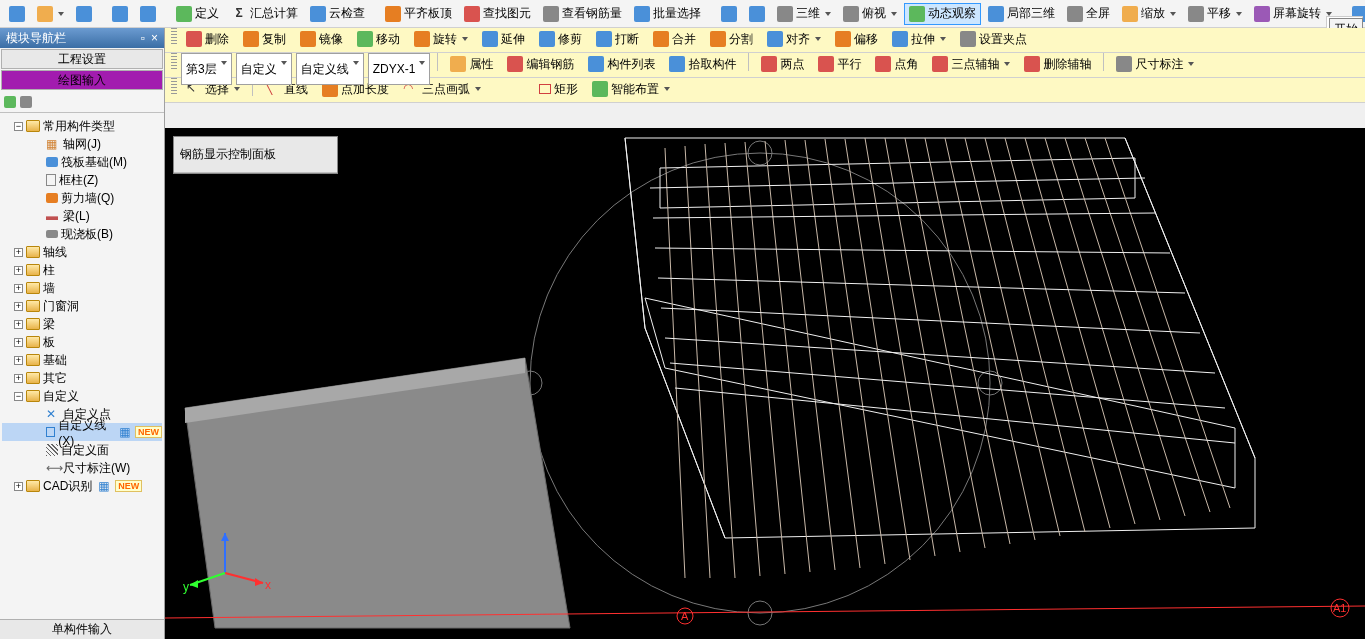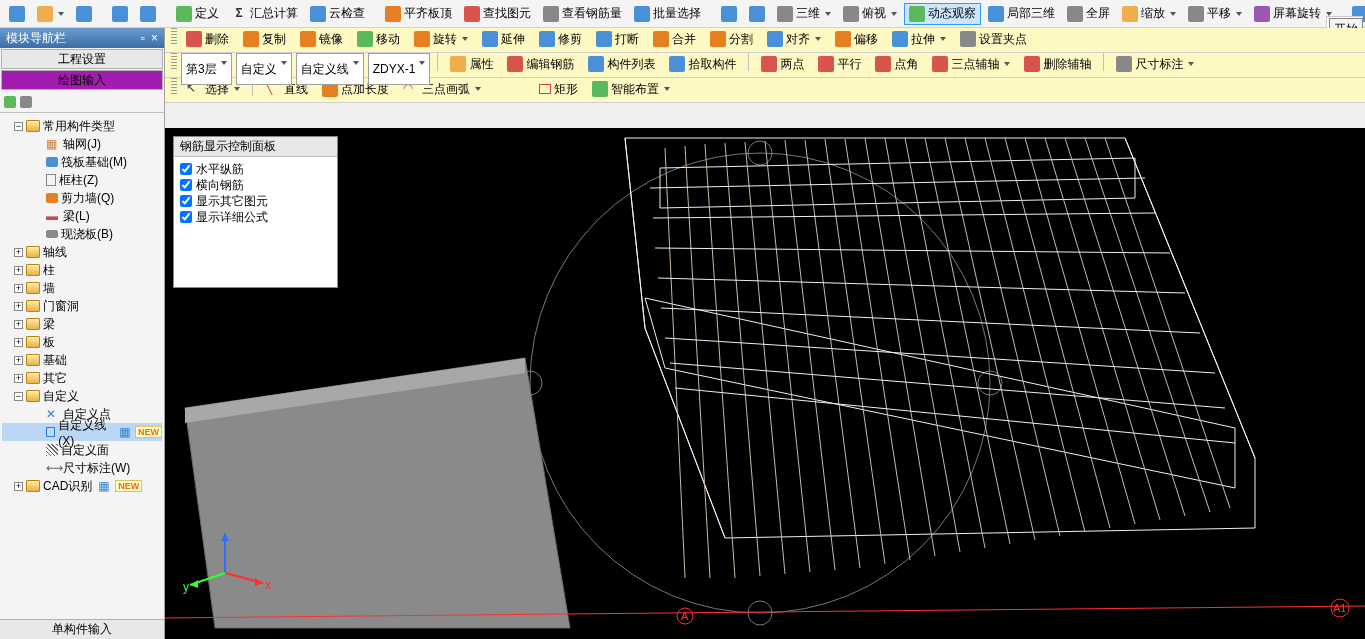--- a/index.html
+++ b/index.html
@@ -35,21 +35,21 @@
 
 .toolbars-right { position: absolute; left: 165px; top: 28px; right: 0; }
 .toolbar2 { display: flex; align-items: flex-start; height: 25px; background: #fef9c3; border-bottom: 1px solid #d0d0d0; padding: 0 6px; gap: 4px; white-space: nowrap; }
 .tb-grip { width: 6px; height: 16px; background: repeating-linear-gradient(#999, #999 1px, transparent 1px, transparent 3px); }
 .combo { height: 32px; border: 1px solid #a0a0a0; background: #fff; padding: 0 14px 0 4px; display: inline-flex; align-items: center; position: relative; min-width: 50px; }
 .combo::after { content: ""; position: absolute; right: 4px; top: 7px; border-left: 3px solid transparent; border-right: 3px solid transparent; border-top: 4px solid #555; }
 
 
 .viewport { position: absolute; left: 165px; top: 128px; right: 0; bottom: 0; background: #000; }
 .rebar-panel { position: absolute; left: 8px; top: 8px; width: 165px; background: #fff; border: 1px solid #888; }
-.rebar-title { height: 20px; background: #e8e8e8; border-bottom: 1px solid #c0c0c0; display: flex; align-items: center; padding: 0 6px; }
+.rebar-title { height: 36px; background: #e8e8e8; border-bottom: 1px solid #c0c0c0; display: flex; align-items: center; padding: 0 6px; }
 .rebar-body { padding: 4px 6px; min-height: 130px; }
 .chk-row { display: flex; align-items: center; gap: 4px; height: 16px; }
 .chk-row input { width: 12px; height: 12px; }
 
 
 .start-btn { position: absolute; right: 2px; top: 18px; width: 34px; height: 22px; background: #f4f4f4; border: 1px solid #888; display: flex; align-items: center; justify-content: center; }
 .poi-lbl { position: absolute; right: 2px; top: 16px; height: 18px; background: #fff; border: 1px solid #ccc; padding: 0 4px; display: flex; align-items: center; color: #888; }
 
 
 .wire { position: absolute; stroke: #f0f0f0; fill: none; stroke-width: 1; }
@@ -530,32 +530,14 @@
       <polygon points="-35,12 -27,7 -27,15" fill="#30ff30"></polygon>
       <text x="40" y="16" fill="#ff3030" font-size="10">x</text>
       <text x="-42" y="18" fill="#30ff30" font-size="10">y</text>
     </g>
   </svg>
 
   <div class="rebar-panel">
     <div class="rebar-title">
         <span>钢筋显示控制面板</span>
       </div>
-    <div class="rebar-body">
-      <label class="chk-row">
-          <input type="checkbox" checked="" style="">
-          <span>水平纵筋</span>
-        </label>
-      <label class="chk-row">
-          <input type="checkbox" checked="" style="">
-          <span>横向钢筋</span>
-        </label>
-      <label class="chk-row">
-          <input type="checkbox" checked="" style="">
-          <span>显示其它图元</span>
-        </label>
-      <label class="chk-row">
-          <input type="checkbox" checked="" style="">
-          <span>显示详细公式</span>
-        </label>
-    </div>
   </div>
 </div>
 
 </body></html>

